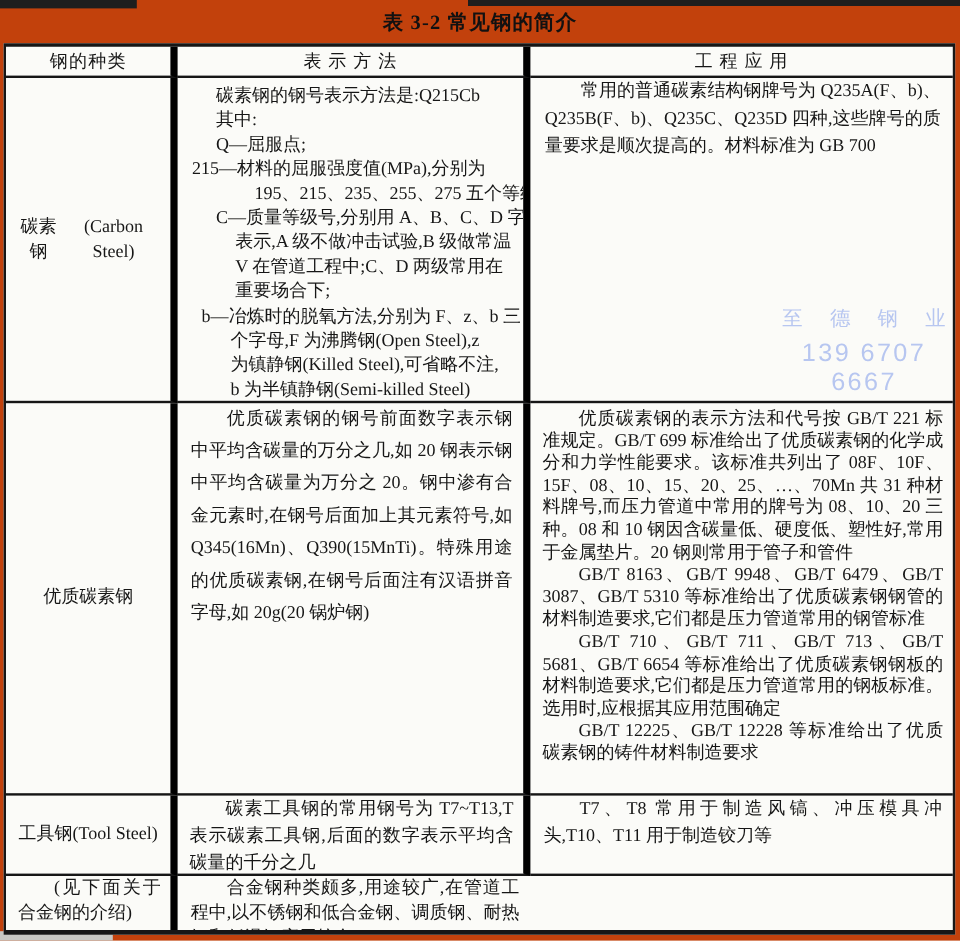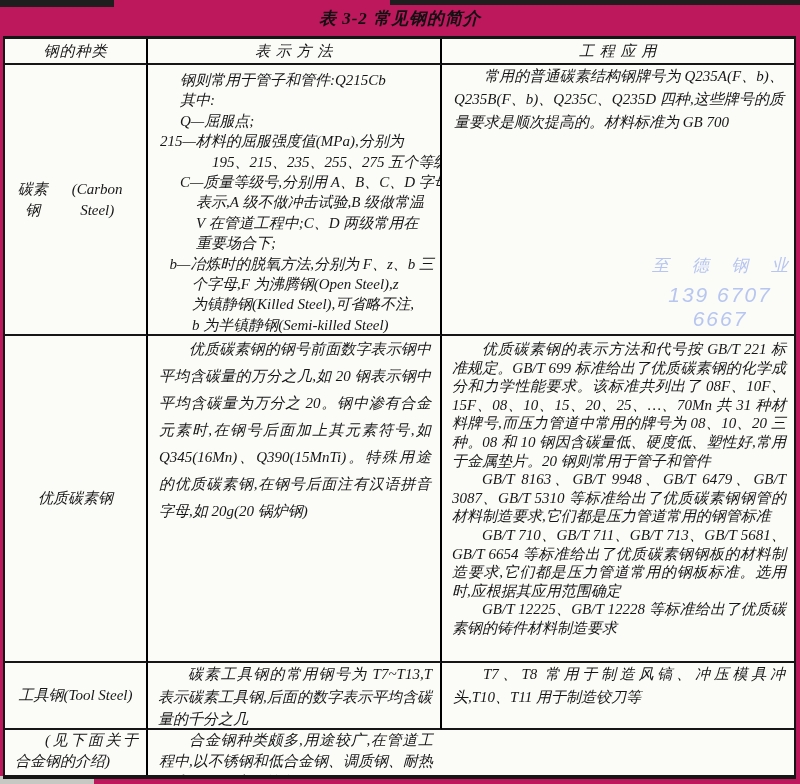--- a/index.html
+++ b/index.html
@@ -4,21 +4,21 @@
 <style>
   * { margin: 0; padding: 0; box-sizing: border-box; }
   html, body { width: 800px; height: 784px; }
   body {
     font-family: "Liberation Serif", "DejaVu Serif", serif;
     background: #fbfbf8;
     color: #151515;
     position: relative;
     overflow: hidden;
   }
-  .page { position: absolute; inset: 0; background: #be185d; font-style: italic; }
+  .page { position: absolute; inset: 0; background: #c2410c; }
 
   
   .artifact { position: absolute; background: #1e1e1e; }
   .art-tl { left: 0; top: 0; width: 114px; height: 7px; }
   .art-tr { left: 390px; top: 0; width: 410px; height: 5px; }
   .art-bl { left: 0; top: 776px; width: 94px; height: 8px; background: #c7c7c3; }
 
   .title {
     position: absolute; top: 7px; left: 0; width: 100%;
     text-align: center; font-weight: bold; font-size: 17px;
@@ -29,21 +29,21 @@
     position: absolute; left: 3px; top: 36px; width: 793px; height: 743px;
     display: grid;
     grid-template-columns: 143px 294px 1fr;
     grid-template-rows: 26px 271px 327px 67px 1fr;
     border: 2px solid #161616;
     border-top-width: 3px;
     border-bottom-width: 4px;
     background: #fbfbf8;
   }
   .cell {
-    border-right: 2px solid #000000;
+    border-right: 6px solid #000000;
     border-bottom: 2px solid #161616;
     overflow: hidden;
     font-size: 15px;
     color: #161616;
   }
   .cell.last-col { border-right: none; }
   .cell.last-row { border-bottom: none; }
 
   .hdr {
     display: flex; align-items: center; justify-content: center;
@@ -102,21 +102,21 @@
 
     <div class="cell hdr">钢的种类</div>
     <div class="cell hdr">表 示 方 法</div>
     <div class="cell hdr last-col">工 程 应 用</div>
 
     <div class="cell type-cell">
       <div>碳素钢</div>
       <div>(Carbon Steel)</div>
     </div>
     <div class="cell method-list">
-      <div class="ln ia">钢则常用于管子和管件:Q215Cb</div>
+      <div class="ln ia">碳素钢的钢号表示方法是:Q215Cb</div>
       <div class="ln ia">其中:</div>
       <div class="ln ia">Q—屈服点;</div>
       <div class="ln i0">215—材料的屈服强度值(MPa),分别为</div>
       <div class="ln ic">195、215、235、255、275 五个等级;</div>
       <div class="ln ia">C—质量等级号,分别用 A、B、C、D 字母</div>
       <div class="ln ib">表示,A 级不做冲击试验,B 级做常温</div>
       <div class="ln ib">V 在管道工程中;C、D 两级常用在</div>
       <div class="ln ib">重要场合下;</div>
       <div class="ln is">b—冶炼时的脱氧方法,分别为 F、z、b 三</div>
       <div class="ln ib2">个字母,F 为沸腾钢(Open Steel),z</div>

